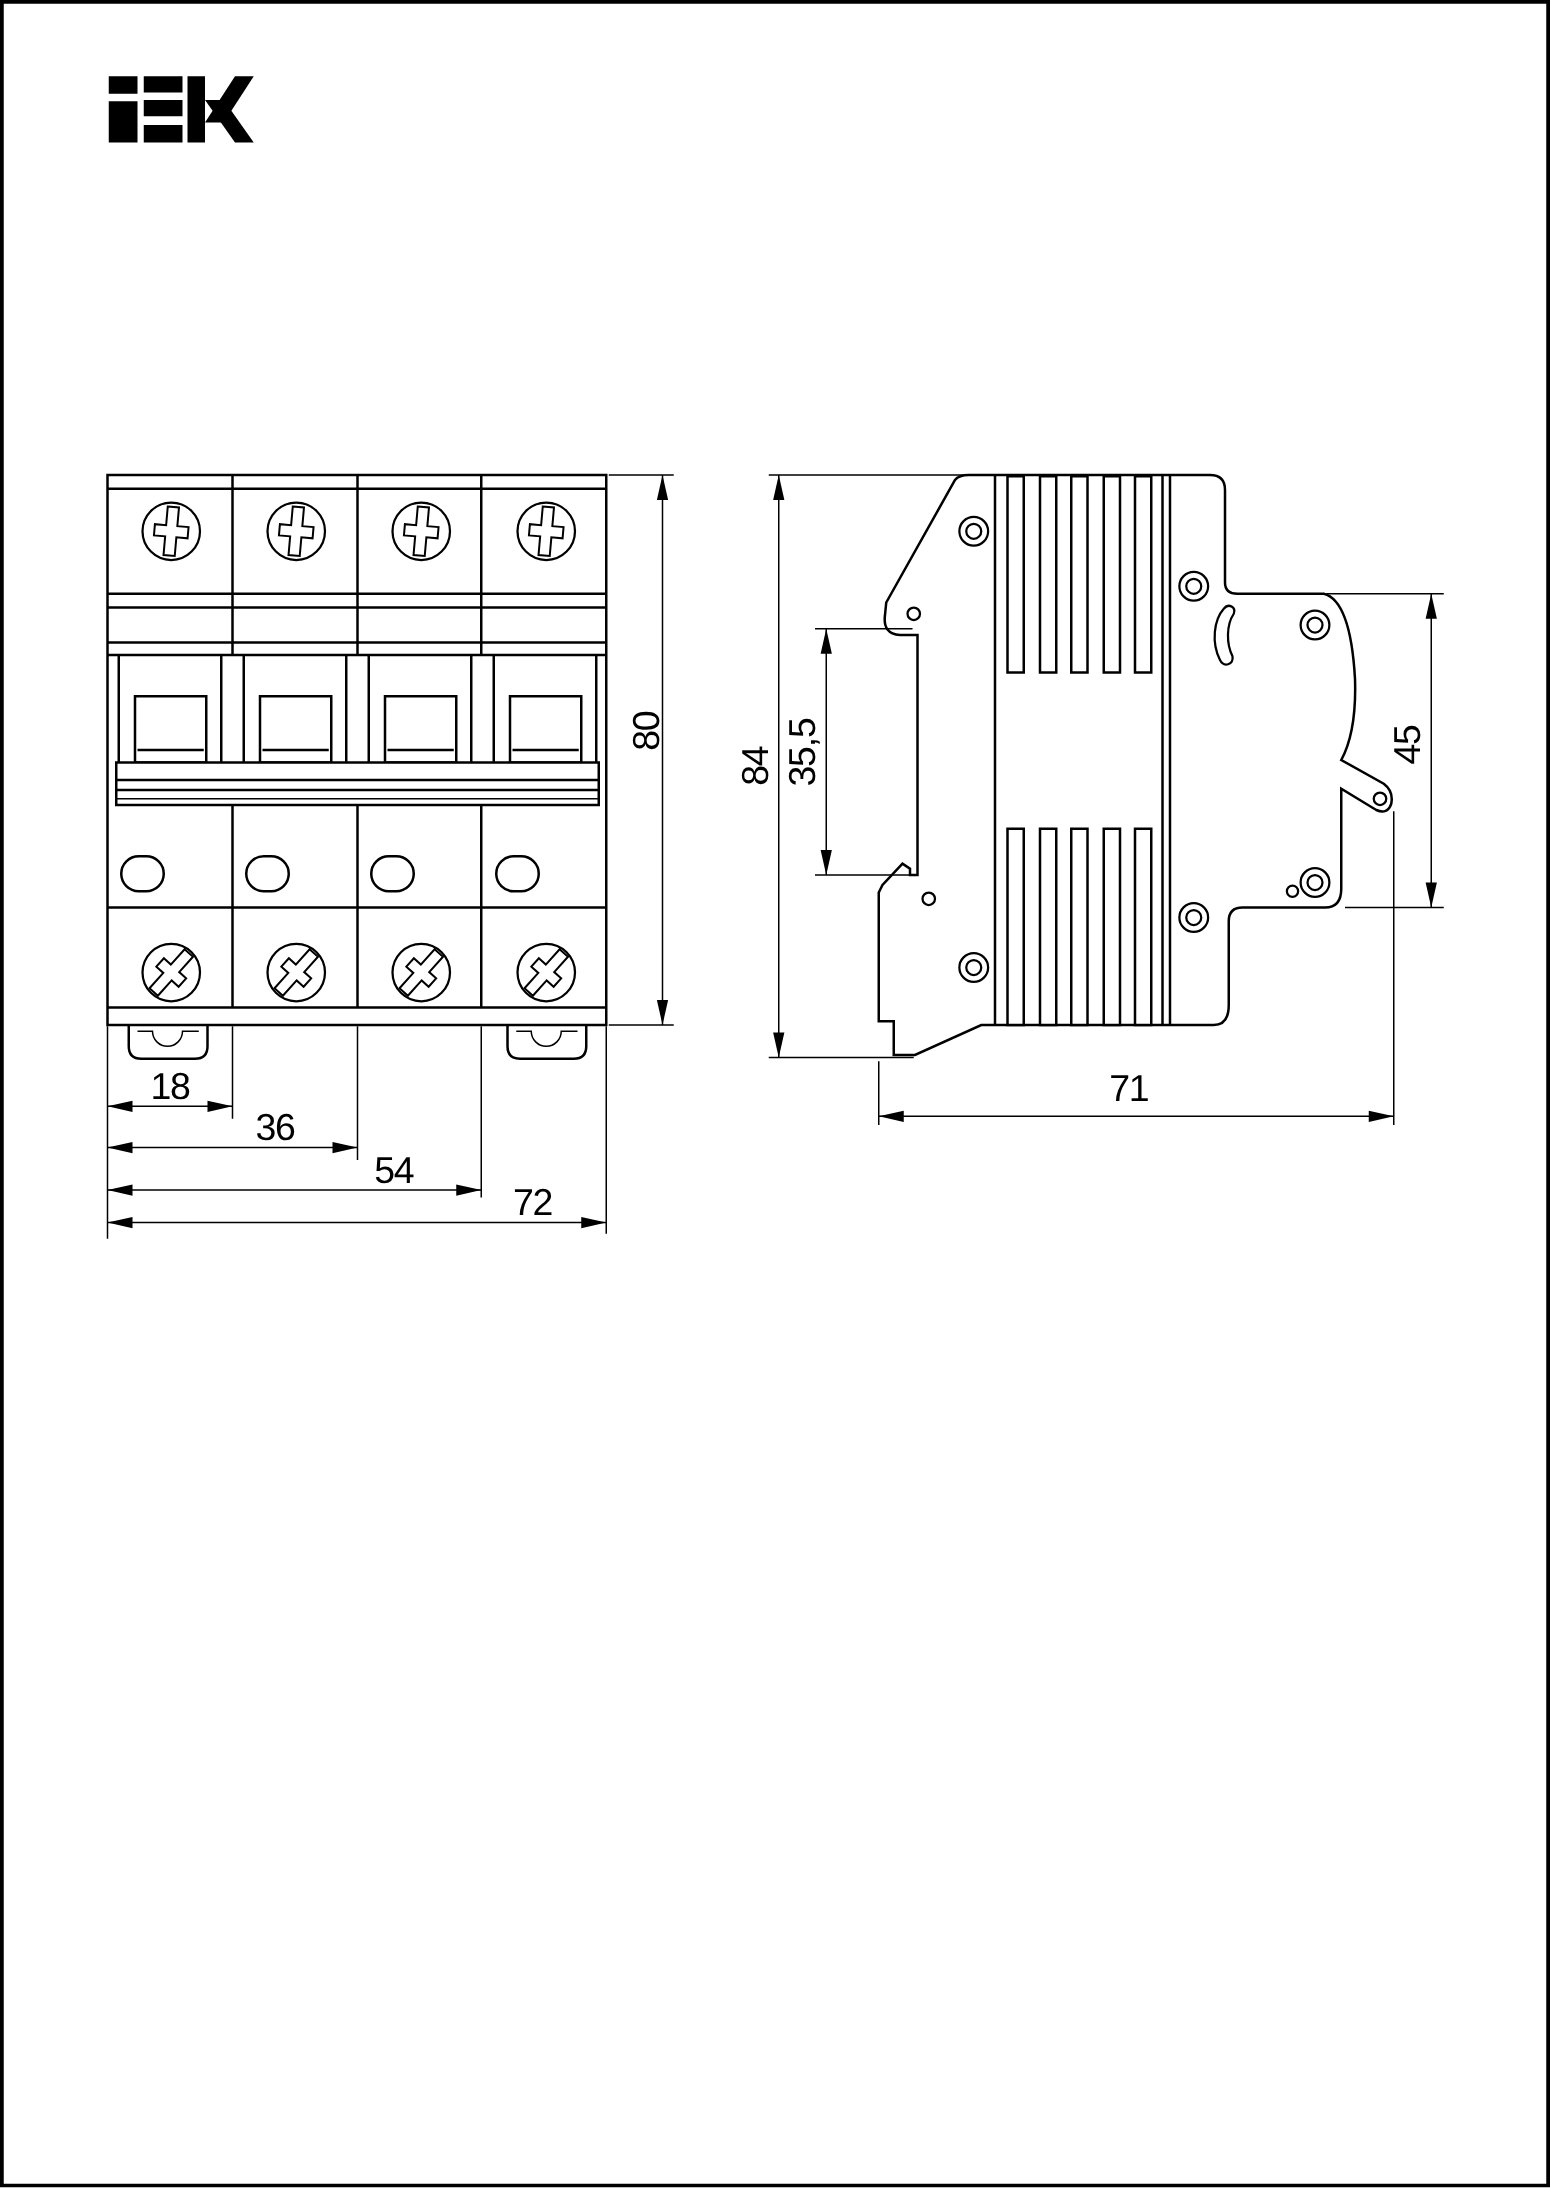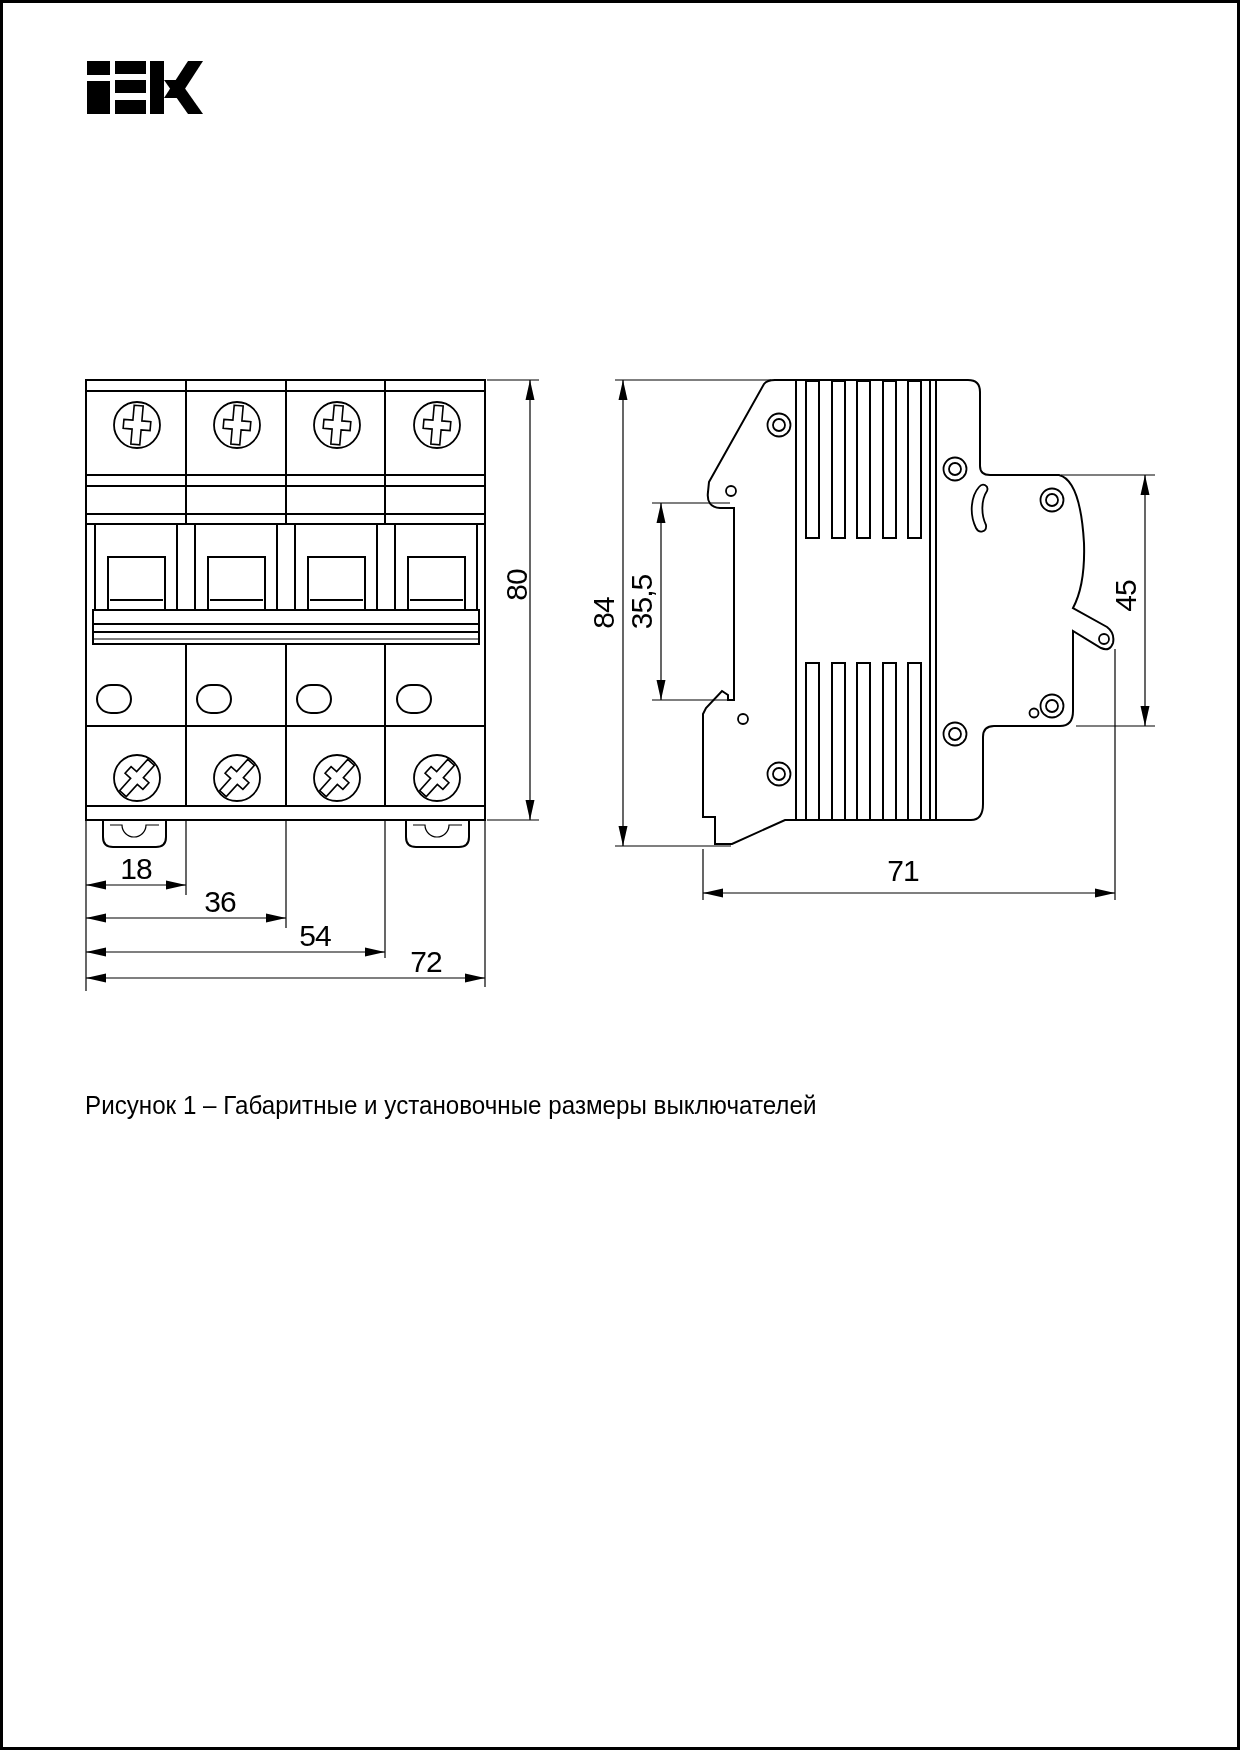--- a/index.html
+++ b/index.html
@@ -257,17 +257,14 @@
         <line class="d" x1="700" y1="846" x2="700" y2="897"></line>
         <line class="d" x1="1112" y1="646" x2="1112" y2="897"></line>
         <line class="d" x1="700" y1="890" x2="1112" y2="890"></line>
         <polygon class="a" points="700,890 720,885.5 720,894.5"></polygon>
         <polygon class="a" points="1112,890 1092,885.5 1092,894.5"></polygon>
         <text x="900" y="878" text-anchor="middle">71</text>
       </g>
     </g>
   </svg>
 
-  <div class="caption">
-    <span>Рисунок 1 – Габаритные и установочные размеры выключателей</span>
-  </div>
 
 </div>
 
 </body></html>

